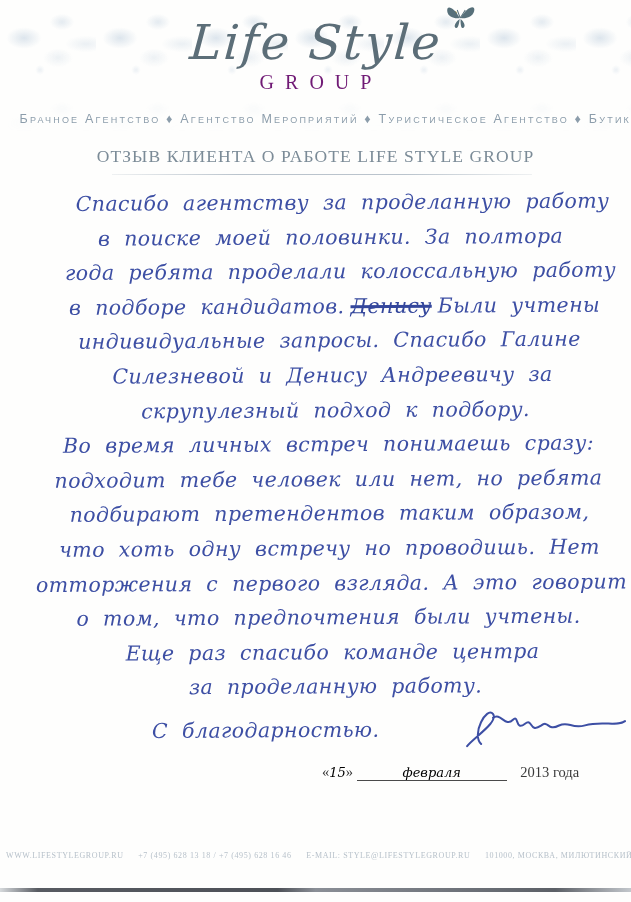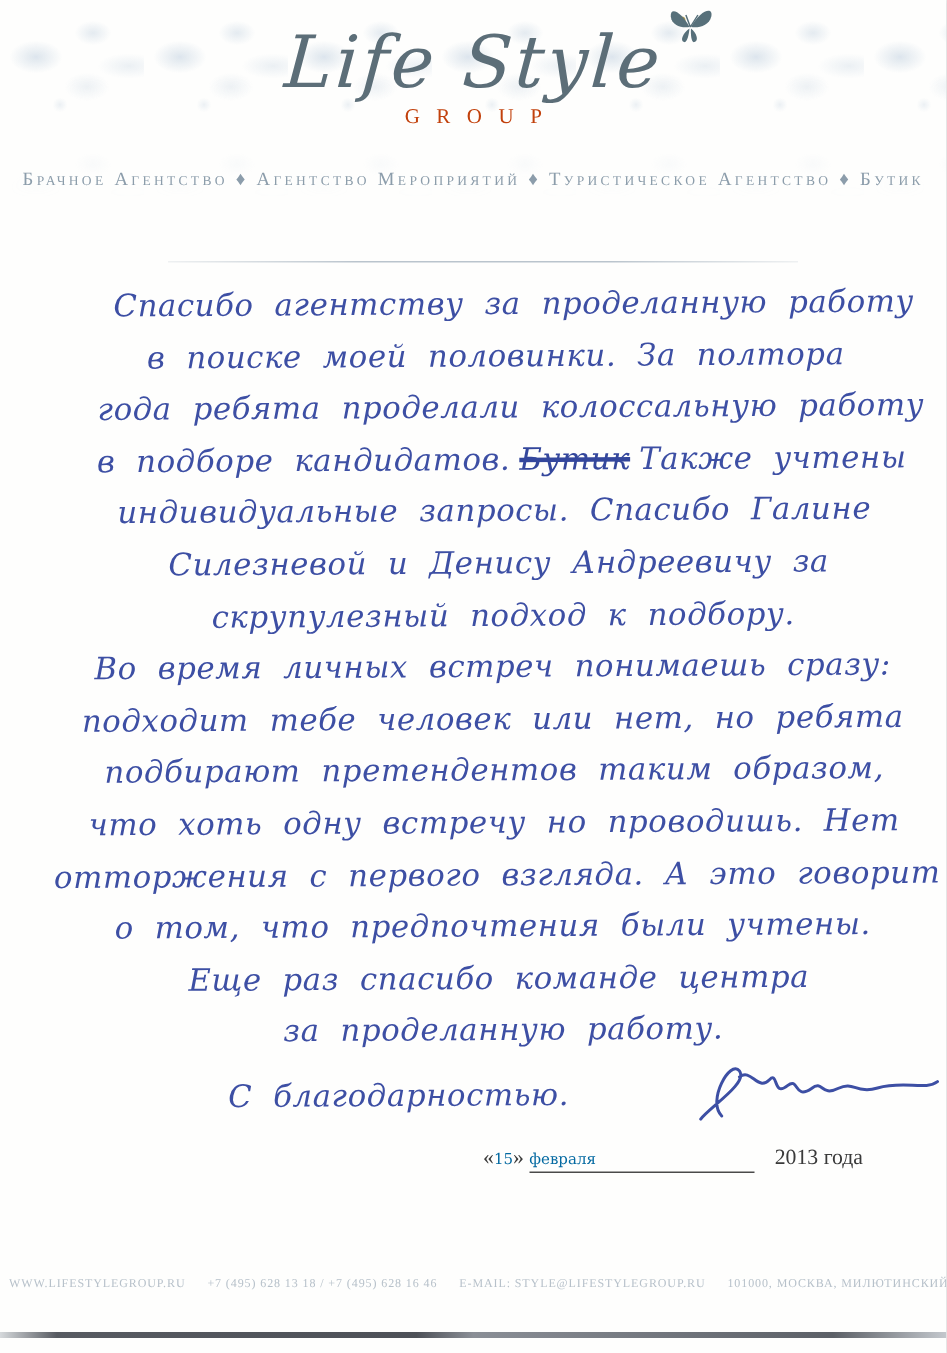--- a/index.html
+++ b/index.html
@@ -27,27 +27,27 @@
   
   .logo-block{position:absolute;top:16px;left:0;right:0;text-align:center;}
   .logo-script{
     position:relative;display:inline-block;
     font-family:"DejaVu Serif","Liberation Serif",serif;font-style:italic;
     font-size:48px;color:#5c6e78;letter-spacing:2px;line-height:1.1;
     transform:skewX(-4deg);
   }
   .butterfly{position:absolute;right:-34px;top:-14px;width:34px;height:30px;}
   .logo-group{
-    margin-top:2px;font-family:"Liberation Serif",serif;font-size:14px;color:#c2410c;
+    margin-top:2px;font-family:"Liberation Serif",serif;font-size:20px;color:#701a75;
     letter-spacing:11px;text-indent:11px;
   }
   
   .services-line{
-    position:absolute;top:112px;left:0;right:0;text-align:center;
-    font-family:Liberation Serif, serif;font-variant:small-caps;
+    position:absolute;top:112px;left:0;right:0;text-align:right;
+    font-family:Liberation Sans, sans-serif;font-variant:small-caps;
     font-size:12.5px;color:#8c9dab;letter-spacing:2.2px;white-space:nowrap;
   }
   
   .review-title{
     position:absolute;top:146px;left:0;right:0;text-align:center;
     font-family:"Liberation Serif",serif;font-size:17.5px;color:#7b8b97;
     letter-spacing:1.1px;white-space:nowrap;
   }
   .title-underline{
     position:absolute;top:174px;left:112px;width:420px;height:1px;
@@ -84,25 +84,25 @@
     color:#34479c;
   }
   .signature{display:inline-block;vertical-align:-14px;margin-left:60px;}
   
   .date-line{
     position:absolute;top:764px;left:322px;
     font-family:"Liberation Serif",serif;font-size:14.5px;color:#3a3a3a;
     white-space:nowrap;
   }
   .date-hand{
-    font-family:"DejaVu Serif",serif;color:#0369a1;font-size:10px;
+    font-family:"DejaVu Serif",serif;font-style:italic;color:#000000;font-size:13px;
   }
   .date-month-slot{
     display:inline-block;width:150px;border-bottom:1px solid #4a4a4a;
-    text-align:left;margin:0 4px 0 0;line-height:15px;
+    text-align:center;margin:0 4px 0 0;line-height:15px;
   }
   .date-year{margin-left:6px;}
   
   .footer{
     position:absolute;top:851px;left:0;right:0;text-align:center;
     font-family:"Liberation Serif",serif;font-variant:small-caps;
     font-size:8px;color:#b7c1ca;letter-spacing:.6px;white-space:nowrap;
   }
   .footer span{margin:16px 6px;}
   
@@ -129,27 +129,28 @@
         <path d="M16 17 C12 20 10 25 13 26 C15 27 16 21 16 17 Z" fill="#57707a"></path>
         <path d="M17 17 C21 20 23 25 20 26 C18 27 17 21 17 17 Z" fill="#57707a"></path>
         <path d="M16.5 16 L13 8 M16.5 16 L21 8" stroke="#57707a" stroke-width="1" fill="none"></path>
       </svg>
     </div>
     <div class="logo-group">GROUP</div>
   </div>
 
   <div class="services-line">Брачное Агентство ♦ Агентство Мероприятий ♦ Туристическое Агентство ♦ Бутик</div>
 
+  <div class="review-title">ОТЗЫВ КЛИЕНТА О РАБОТЕ LIFE STYLE GROUP</div>
   <div class="title-underline"></div>
 
   <div class="letter">
     <div class="hw-line">Спасибо агентству за проделанную работу</div>
     <div class="hw-line">в поиске моей половинки. За полтора</div>
     <div class="hw-line">года ребята проделали колоссальную работу</div>
-    <div class="hw-line"><span>в подборе кандидатов.</span><span class="struck">Бутик</span><span>Также учтены</span></div>
+    <div class="hw-line"><span>в подборе кандидатов.</span><span class="struck">Денису</span><span>Были учтены</span></div>
     <div class="hw-line">индивидуальные запросы. Спасибо Галине</div>
     <div class="hw-line">Силезневой и Денису Андреевичу за</div>
     <div class="hw-line">скрупулезный подход к подбору.</div>
     <div class="hw-line">Во время личных встреч понимаешь сразу:</div>
     <div class="hw-line">подходит тебе человек или нет, но ребята</div>
     <div class="hw-line">подбирают претендентов таким образом,</div>
     <div class="hw-line">что хоть одну встречу но проводишь. Нет</div>
     <div class="hw-line">отторжения с первого взгляда. А это говорит</div>
     <div class="hw-line">о том, что предпочтения были учтены.</div>
     <div class="hw-line">Еще раз спасибо команде центра</div>

